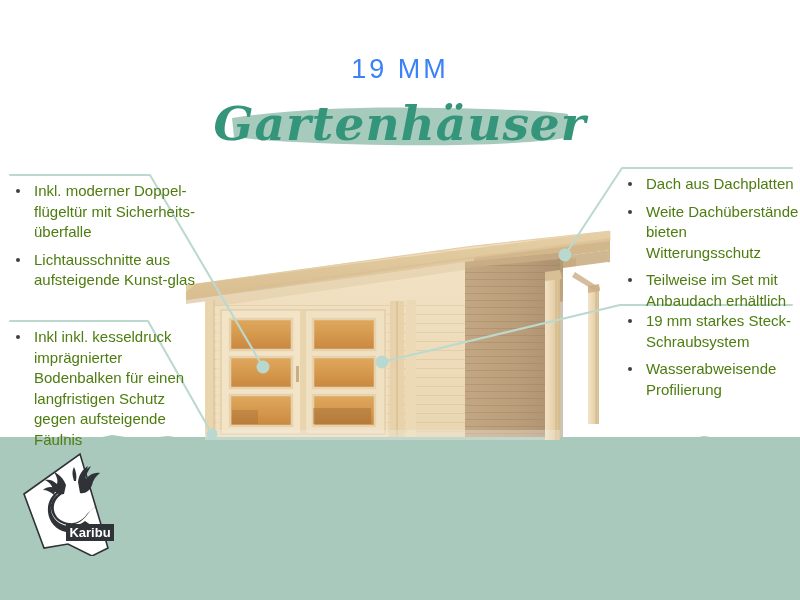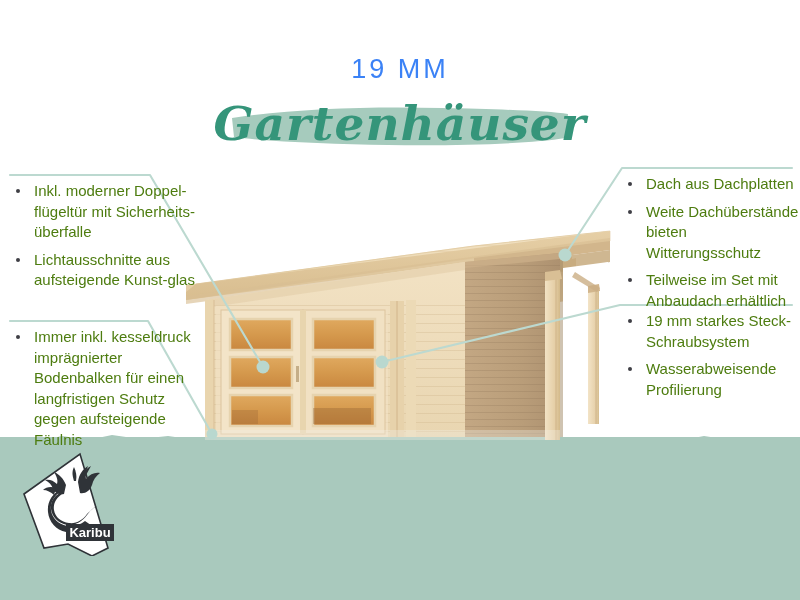--- a/index.html
+++ b/index.html
@@ -334,21 +334,21 @@
 
   <div class="bullets" id="bullets-top-left">
     <ul>
       <li>Inkl. moderner Doppel-flügeltür mit Sicherheits-überfalle</li>
       <li>Lichtausschnitte aus aufsteigende Kunst-glas</li>
     </ul>
   </div>
 
   <div class="bullets" id="bullets-bot-left">
     <ul>
-      <li>Immer inkl. kesseldruck imprägnierter Bodenbalken für einen langfristigen Schutz gegen aufsteigende Fäulnis</li>
+      <li>Inkl inkl. kesseldruck imprägnierter Bodenbalken für einen langfristigen Schutz gegen aufsteigende Fäulnis</li>
     </ul>
   </div>
 
   <div class="bullets" id="bullets-top-right">
     <ul>
       <li>Dach aus Dachplatten</li>
       <li>Weite Dachüberstände bieten Witterungsschutz</li>
       <li>Teilweise im Set mit Anbaudach erhältlich</li>
     </ul>
   </div>

